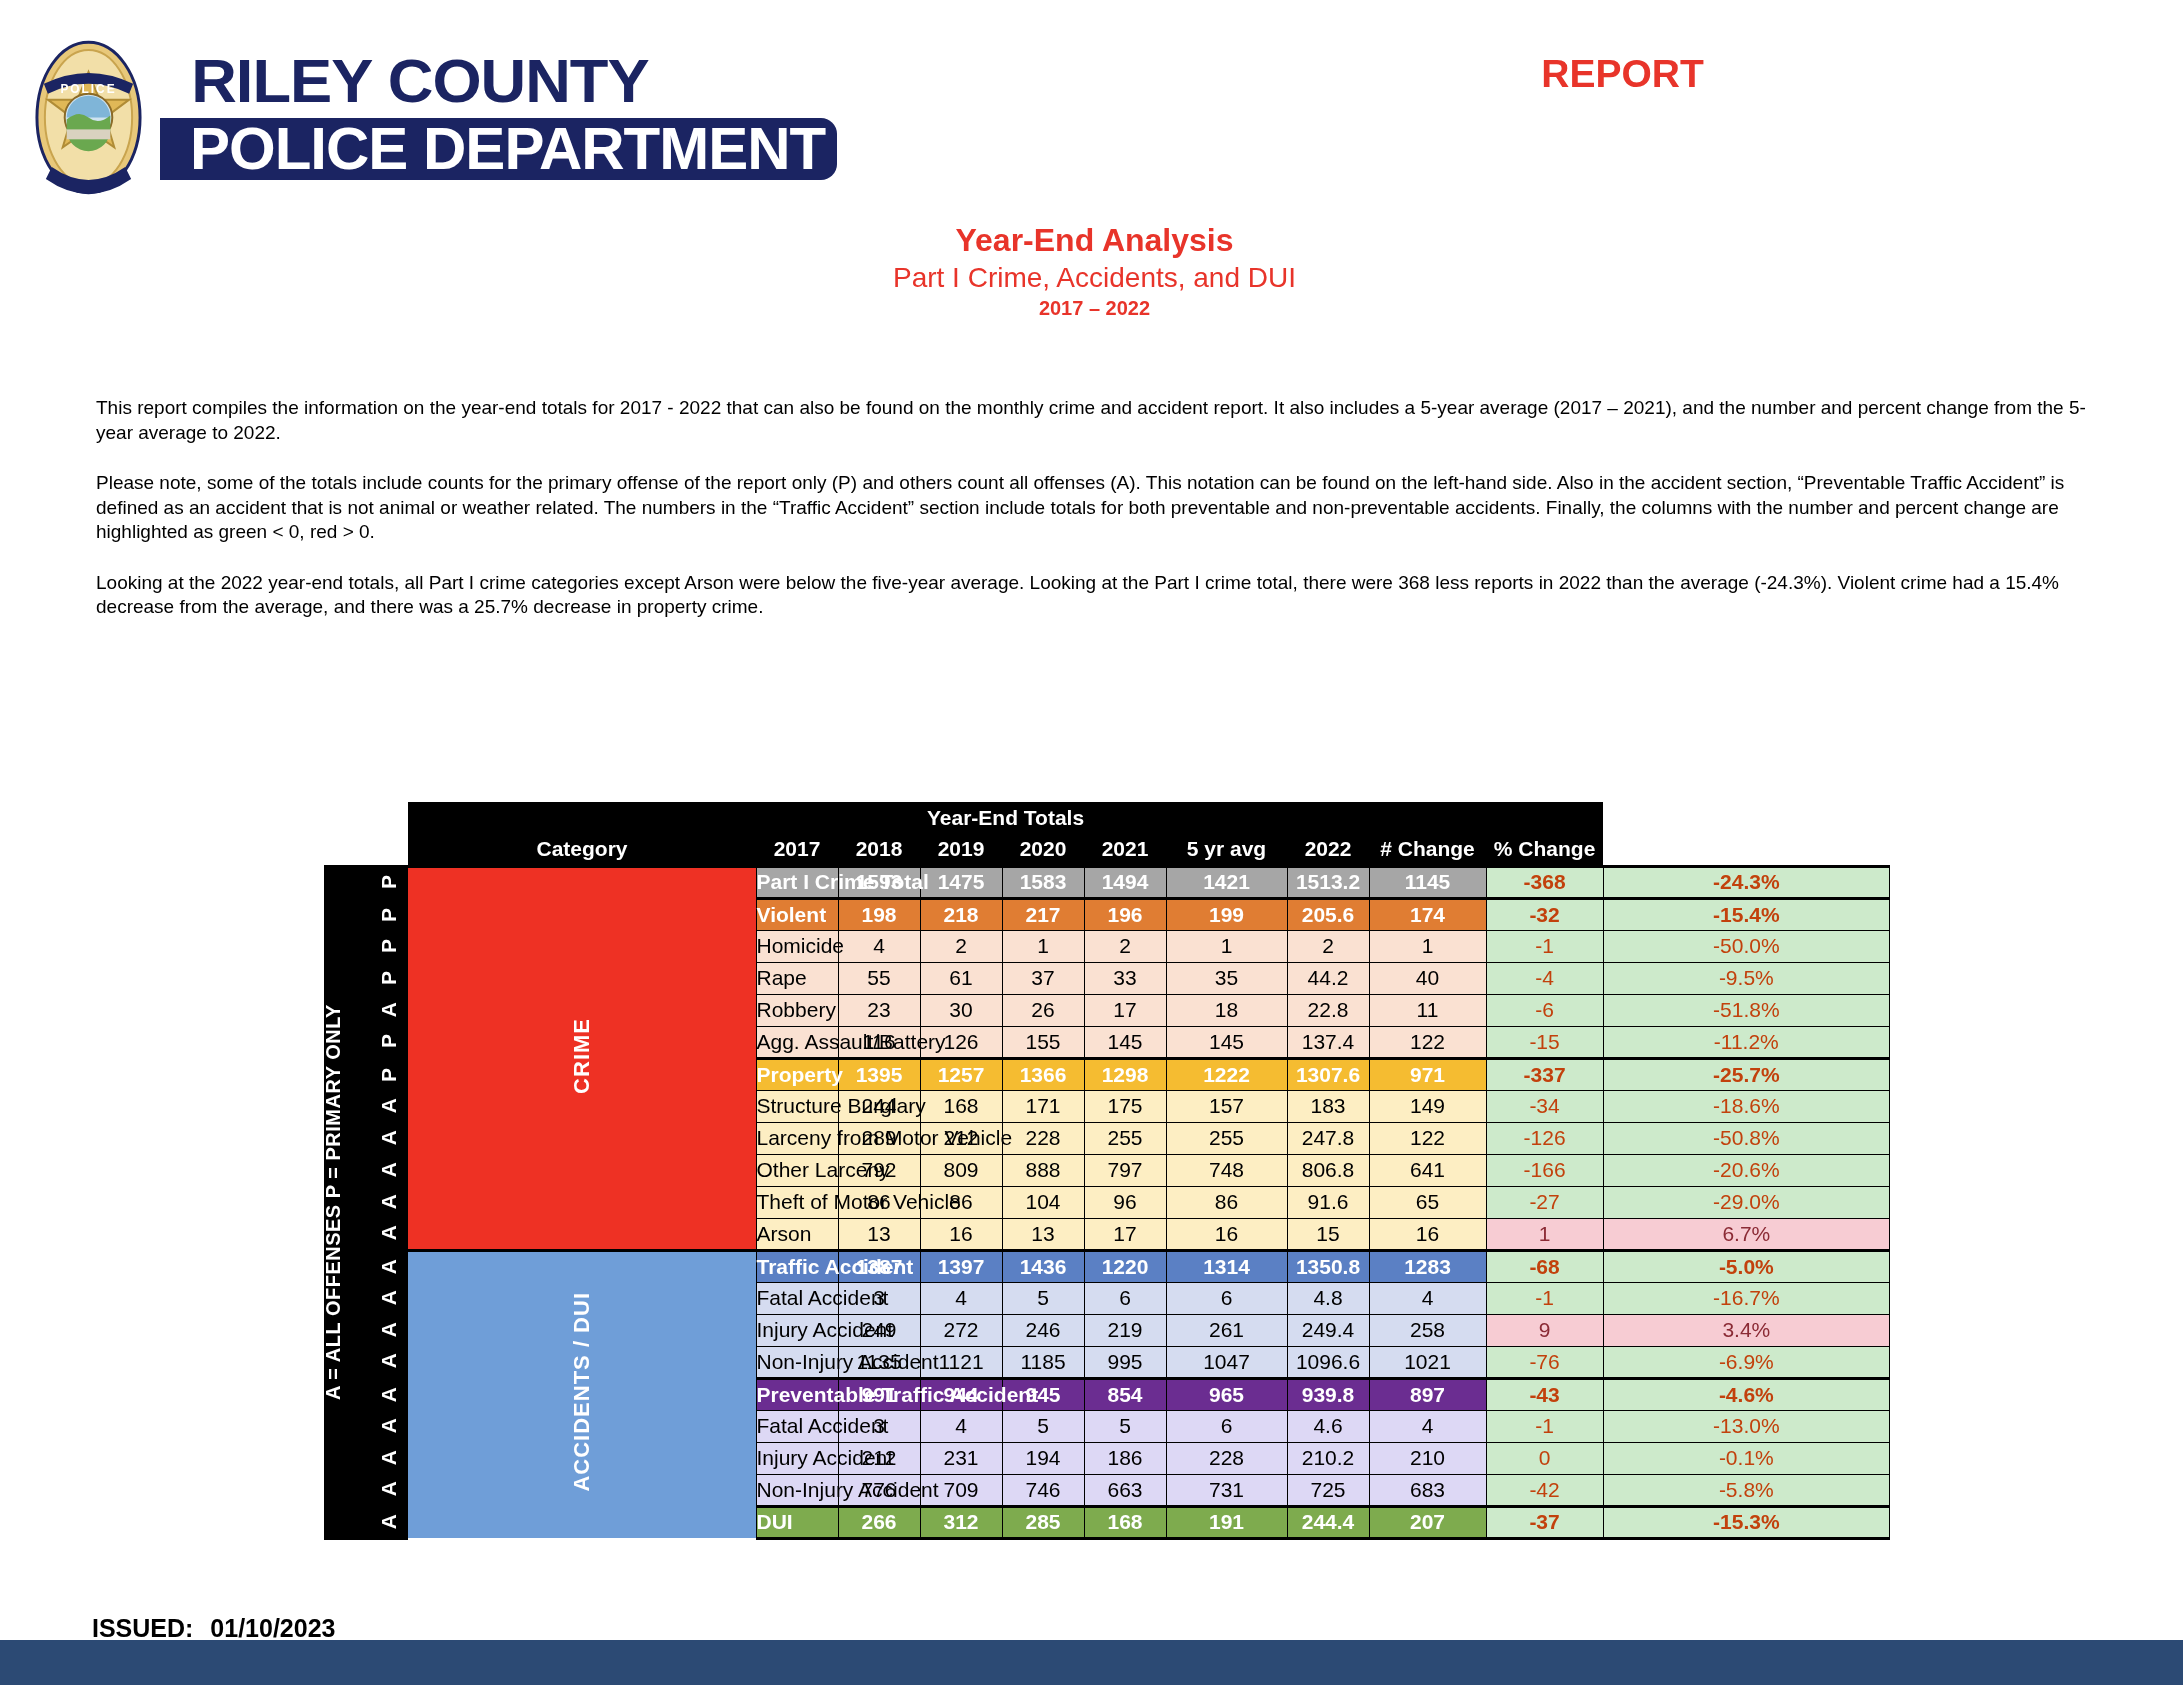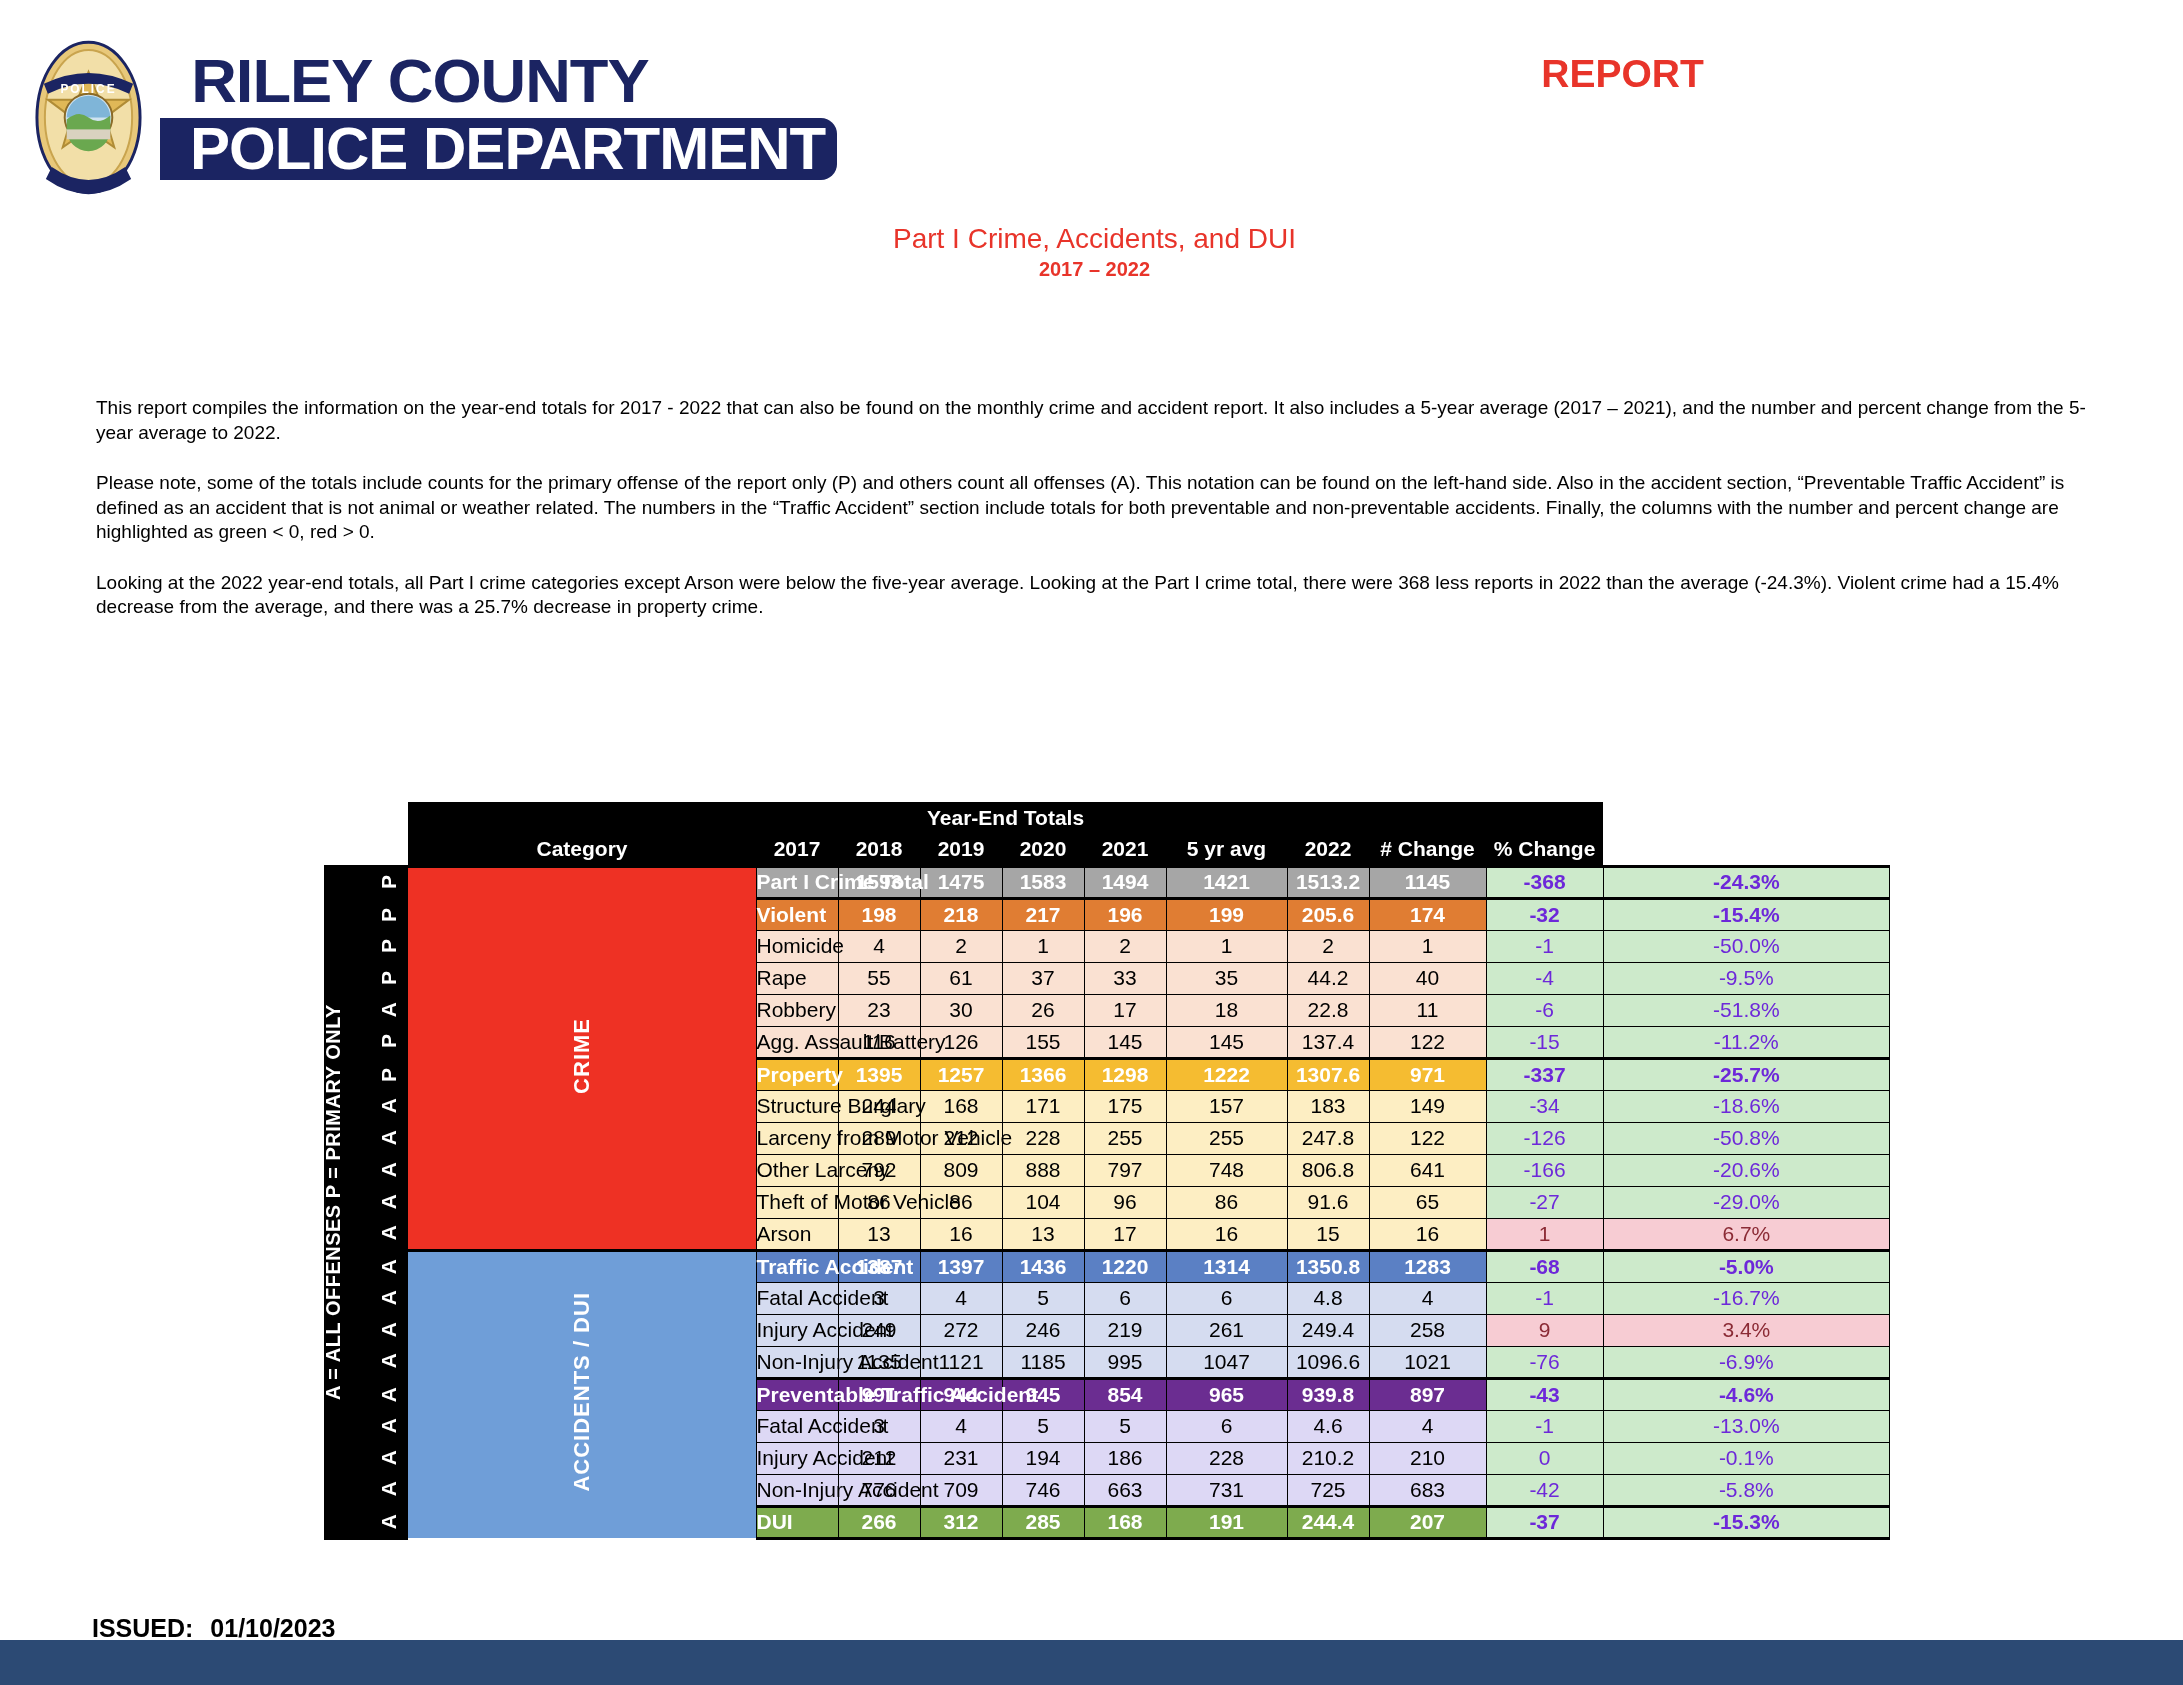--- a/index.html
+++ b/index.html
@@ -114,21 +114,21 @@
   .r-violent-sub{background:#fae1d2;color:#000;}
   .r-property{background:#f5bc31;color:#fff;font-weight:bold;}
   .r-property-sub{background:#fdeec3;color:#000;}
   .r-traffic{background:#5b80c4;color:#fff;font-weight:bold;}
   .r-traffic-sub{background:#d5dcf0;color:#000;}
   .r-prevent{background:#6b2d91;color:#fff;font-weight:bold;}
   .r-prevent-sub{background:#ddd8f5;color:#000;}
   .r-dui{background:#7aa css;}
   .r-dui{background:#7eab4e;color:#fff;font-weight:bold;}
 
-  .chg-green{background:#cdeacb;color:#6d28d9;}
+  .chg-green{background:#cdeacb;color:#c2410c;}
   .chg-red{background:#f7ccd3;color:#8b2b35;}
   .bold{font-weight:bold;}
 
   .thick-top td{border-top:3px solid #000 !important;}
   .thick-bottom td{border-bottom:3px solid #000 !important;}
 
   
   .issued{
     position:absolute;left:92px;top:1614px;
     font-size:25px;font-weight:bold;color:#000;
@@ -163,20 +163,21 @@
       <div class="police-dept-bar"></div>
       <div class="police-dept-txt">POLICE DEPARTMENT</div>
     </div>
   </div>
 
   <div class="title-block">
     <div class="ciu-report">REPORT</div>
   </div>
 
   <div class="subtitle-block">
+    <div class="sub1">Year-End Analysis</div>
     <div class="sub2">Part I Crime, Accidents, and DUI</div>
     <div class="sub3">2017 – 2022</div>
   </div>
 </div>
 
 <div class="body-text">
   <p>This report compiles the information on the year-end totals for 2017 - 2022 that can also be found on the monthly crime and accident report. It also includes a 5-year average (2017 – 2021), and the number and percent change from the 5-year average to 2022.</p>
   <p>Please note, some of the totals include counts for the primary offense of the report only (P) and others count all offenses (A). This notation can be found on the left-hand side. Also in the accident section, “Preventable Traffic Accident” is defined as an accident that is not animal or weather related. The numbers in the “Traffic Accident” section include totals for both preventable and non-preventable accidents. Finally, the columns with the number and percent change are highlighted as green &lt; 0, red &gt; 0.</p>
   <p>Looking at the 2022 year-end totals, all Part I crime categories except Arson were below the five-year average. Looking at the Part I crime total, there were 368 less reports in 2022 than the average (-24.3%). Violent crime had a 15.4% decrease from the average, and there was a 25.7% decrease in property crime.</p>
 </div>

